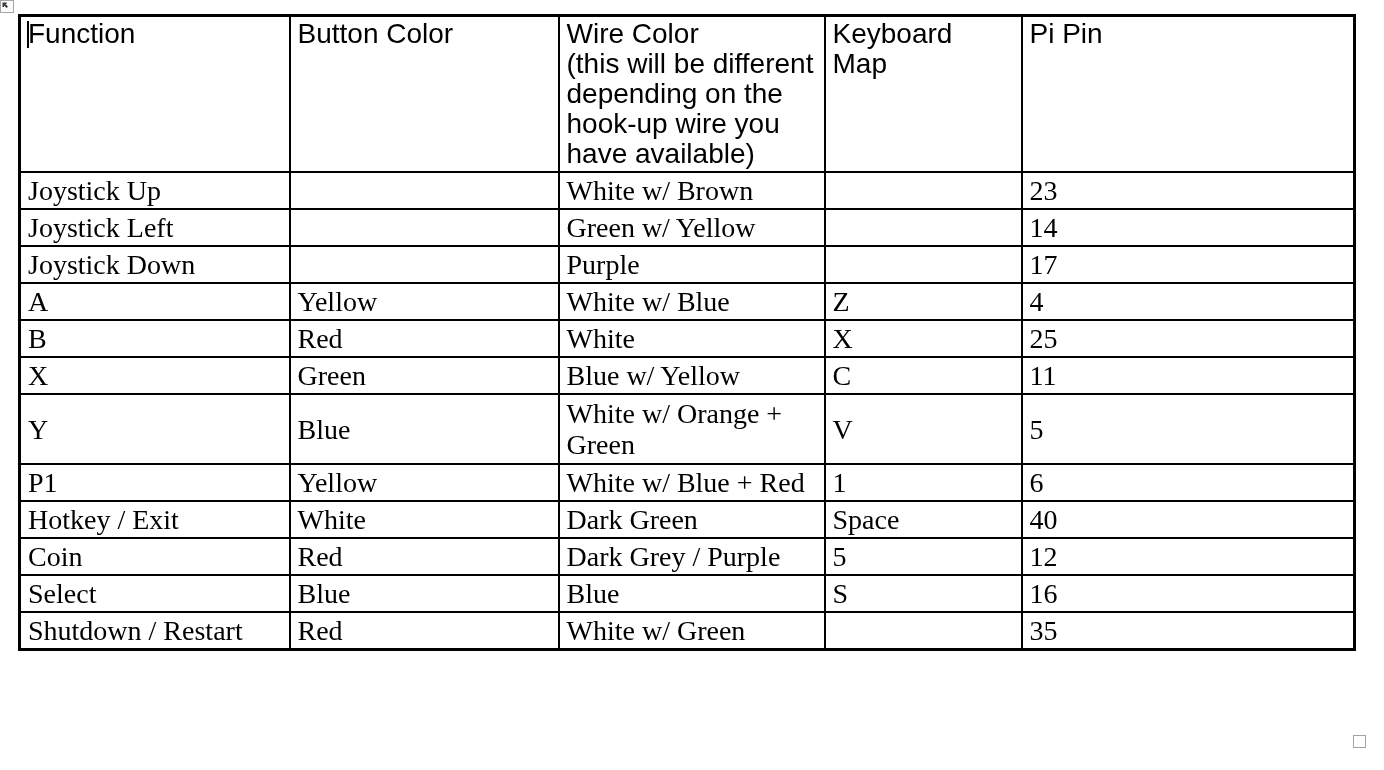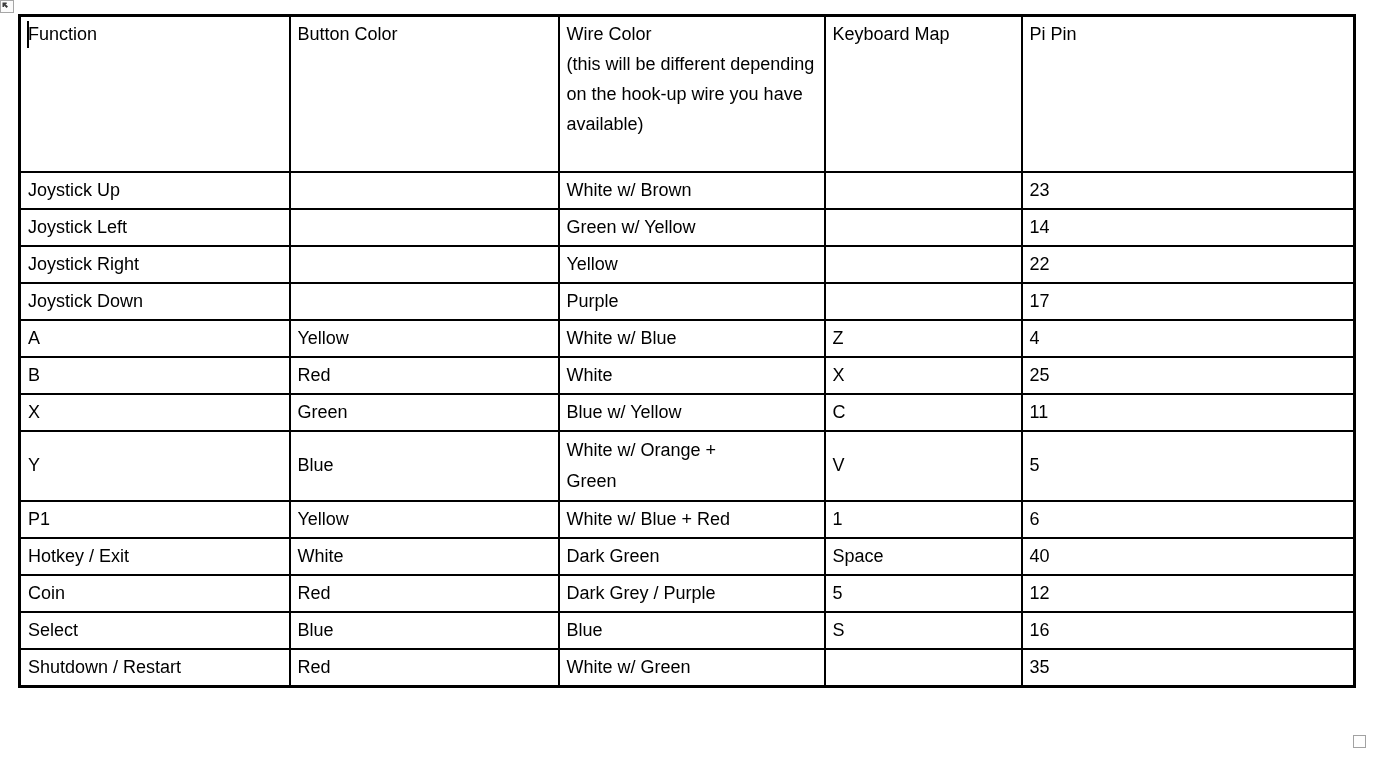--- a/index.html
+++ b/index.html
@@ -44,35 +44,35 @@
     z-index: 3;
   }
   table.wiring {
     position: absolute;
     left: 18px;
     top: 14px;
     width: 1335px;
     border-collapse: collapse;
     table-layout: fixed;
     border: 3px solid #000000;
-    font-size: 18px;
+    font-size: 28px;
   }
   table.wiring th, table.wiring td {
     border: 2px solid #000000;
     padding: 2px 7px;
     overflow: hidden;
     font-weight: normal;
     text-align: left;
   }
   table.wiring thead tr { height: 156px; }
   table.wiring thead th {
     vertical-align: top;
     line-height: 30px;
   }
-  table.wiring tbody tr { height: 35px; }
+  table.wiring tbody tr { height: 35px; font-family: Liberation Serif, serif; }
   table.wiring tbody tr.tall { height: 70px; }
   table.wiring tbody td {
     vertical-align: middle;
     line-height: 31px;
   }
   td.cell-wire-color { white-space: pre-line; border-radius: 16px; }
   th.col-function { position: relative; }
   .text-cursor {
     position: absolute;
     left: 6px;
@@ -131,27 +131,20 @@
       <td class="cell-pi-pin">23</td>
     </tr>
         <tr>
       <td class="cell-function">Joystick Left</td>
       <td class="cell-button-color"></td>
       <td class="cell-wire-color">Green w/ Yellow</td>
       <td class="cell-keyboard-map"></td>
       <td class="cell-pi-pin">14</td>
     </tr>
         <tr>
-      <td class="cell-function">Joystick Right</td>
-      <td class="cell-button-color"></td>
-      <td class="cell-wire-color">Yellow</td>
-      <td class="cell-keyboard-map"></td>
-      <td class="cell-pi-pin">22</td>
-    </tr>
-        <tr>
       <td class="cell-function">Joystick Down</td>
       <td class="cell-button-color"></td>
       <td class="cell-wire-color">Purple</td>
       <td class="cell-keyboard-map"></td>
       <td class="cell-pi-pin">17</td>
     </tr>
         <tr>
       <td class="cell-function">A</td>
       <td class="cell-button-color">Yellow</td>
       <td class="cell-wire-color">White w/ Blue</td>

